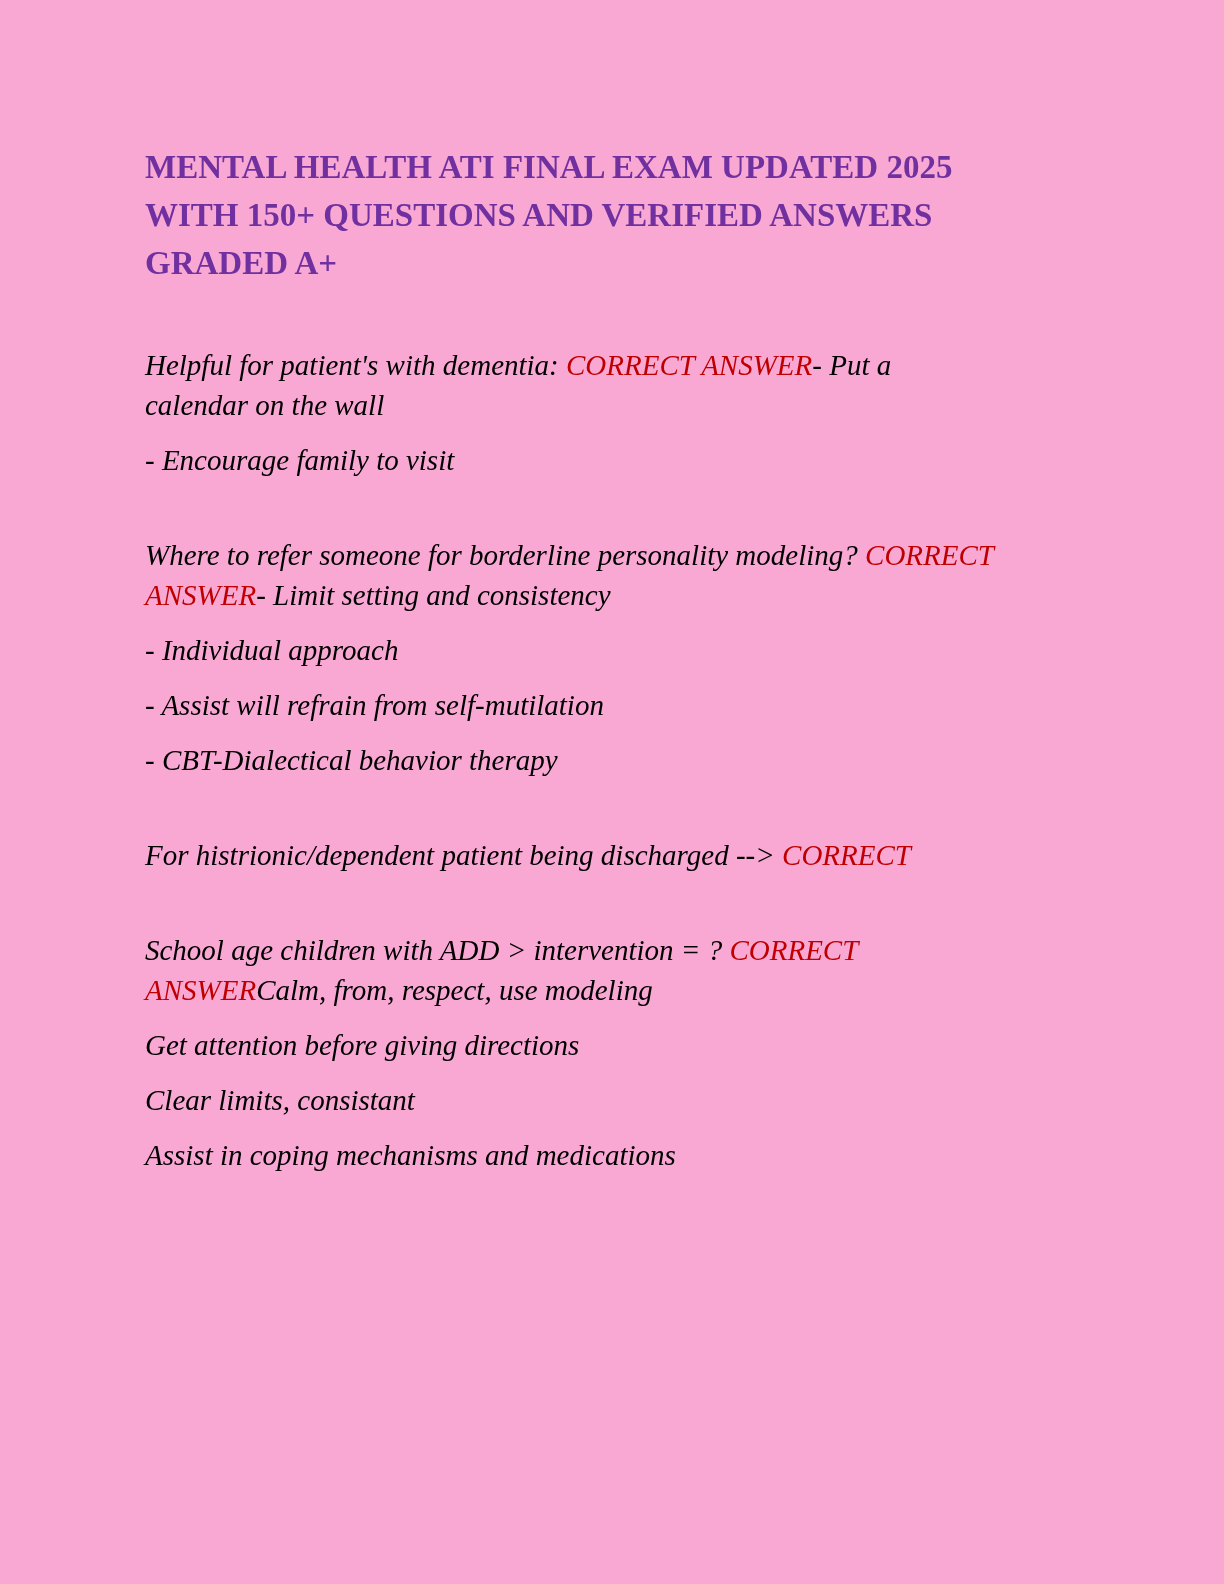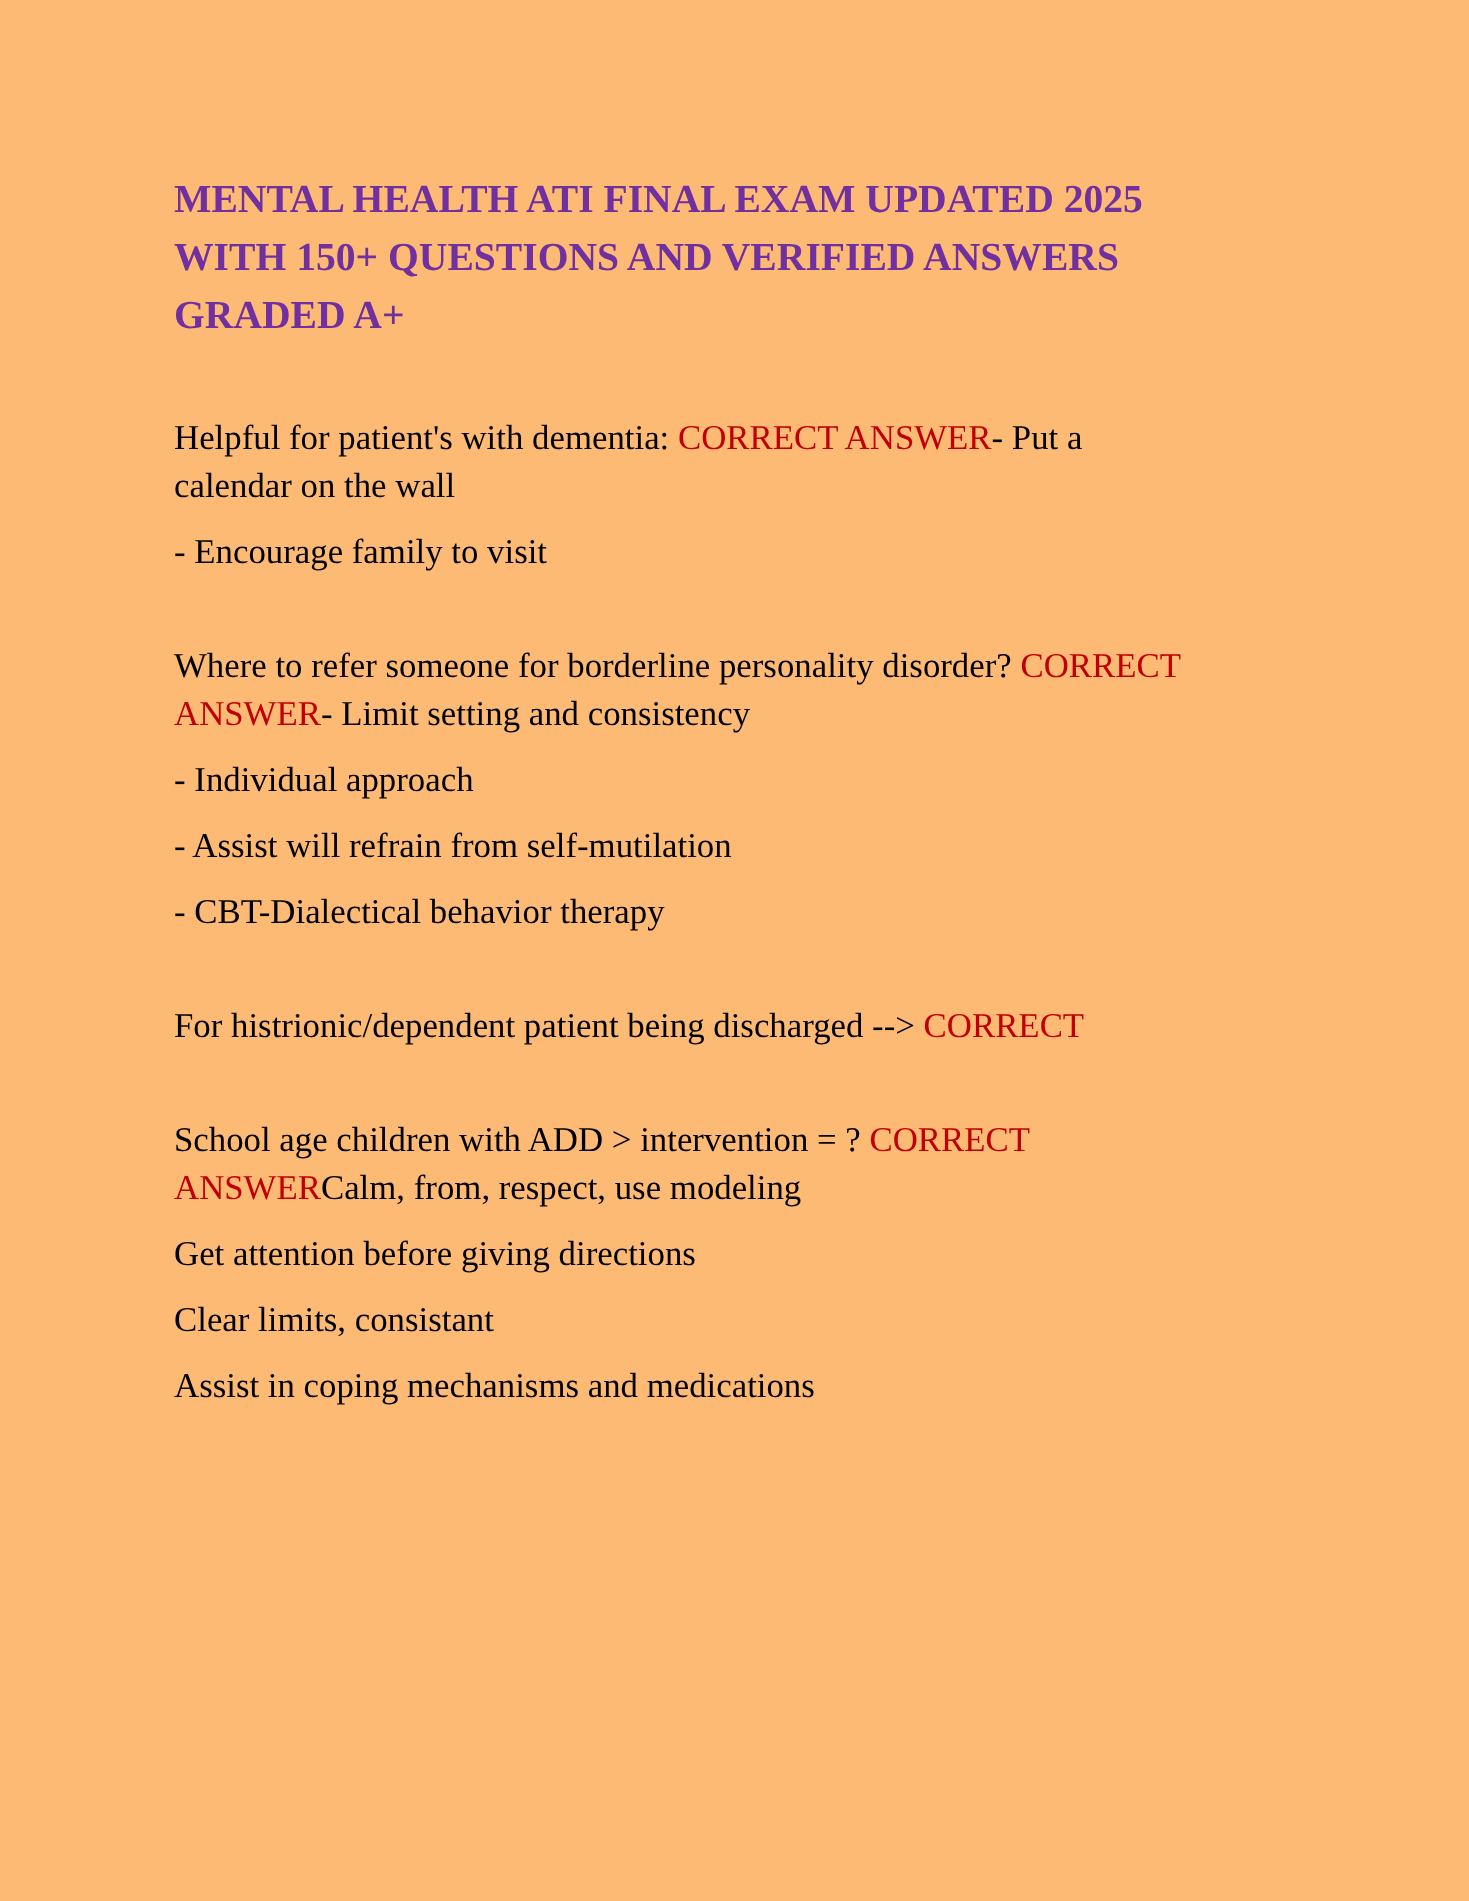--- a/index.html
+++ b/index.html
@@ -9,21 +9,21 @@
   }
   body {
     width: 1224px;
     height: 1584px;
     font-family: "Liberation Serif", serif;
   }
   .page {
     box-sizing: border-box;
     width: 1224px;
     height: 1584px;
-    background: #fdba74;
+    background: #f9a8d4;
     padding: 143px 107px 0 145px;
     overflow: hidden;
   }
   .doc-title {
     font-size: 33px;
     font-weight: bold;
     line-height: 48px;
     color: var(--title-color, #7030A0);
     margin: 0 0 58px 0;
   }
@@ -41,20 +41,21 @@
   }
   .block:last-child {
     margin-bottom: 0;
   }
   .para {
     margin: 0 0 15px 0;
   }
   .line {
     display: block;
     white-space: pre;
+    font-style: italic;
   }
   .seg.red {
     color: var(--answer-color, #C00000);
   }
 </style>
 </head>
 <body style="background: rgb(255, 255, 255);">
 
 <div class="page">
   <h1 class="doc-title">
@@ -67,21 +68,21 @@
         <p class="para">
           <span class="line"><span class="seg">Helpful for patient's with dementia: </span><span class="seg red">CORRECT ANSWER</span><span class="seg">- Put a</span></span>
           <span class="line"><span class="seg">calendar on the wall</span></span>
         </p>
         <p class="para">
           <span class="line"><span class="seg">- Encourage family to visit</span></span>
         </p>
       </div>
       <div class="block">
         <p class="para">
-          <span class="line"><span class="seg">Where to refer someone for borderline personality disorder? </span><span class="seg red">CORRECT</span></span>
+          <span class="line"><span class="seg">Where to refer someone for borderline personality modeling? </span><span class="seg red">CORRECT</span></span>
           <span class="line"><span class="seg red">ANSWER</span><span class="seg">- Limit setting and consistency</span></span>
         </p>
         <p class="para">
           <span class="line"><span class="seg">- Individual approach</span></span>
         </p>
         <p class="para">
           <span class="line"><span class="seg">- Assist will refrain from self-mutilation</span></span>
         </p>
         <p class="para">
           <span class="line"><span class="seg">- CBT-Dialectical behavior therapy</span></span>

